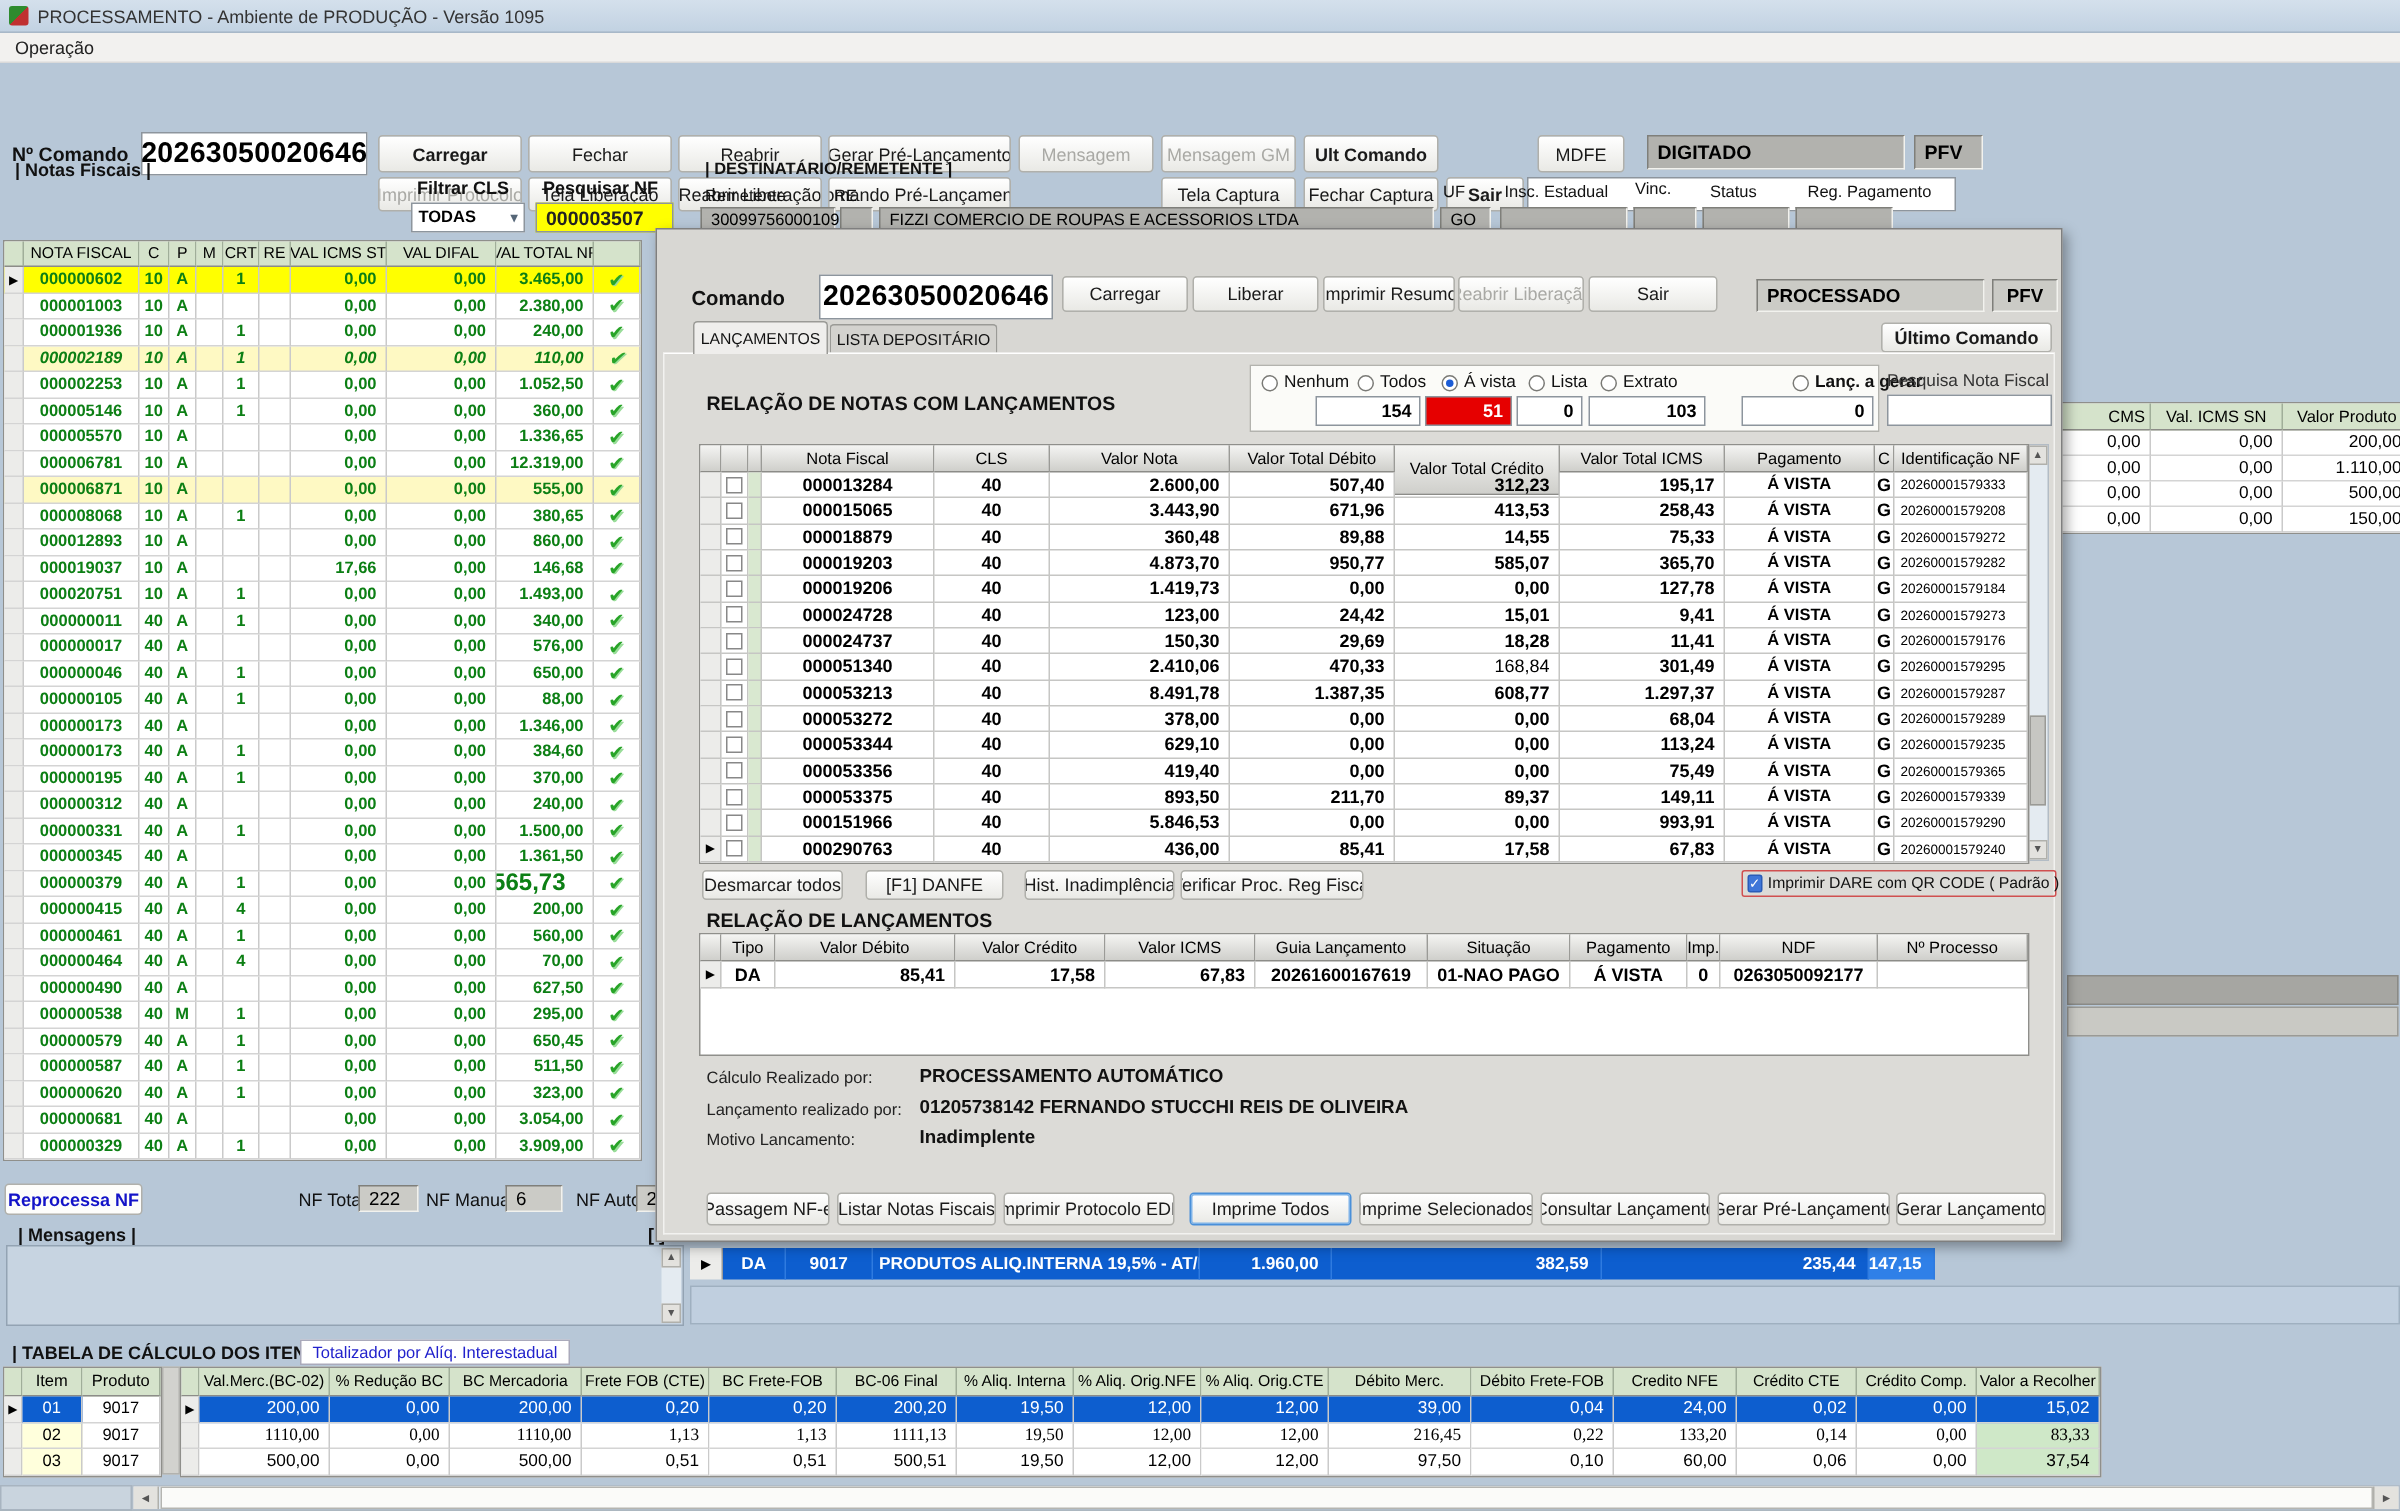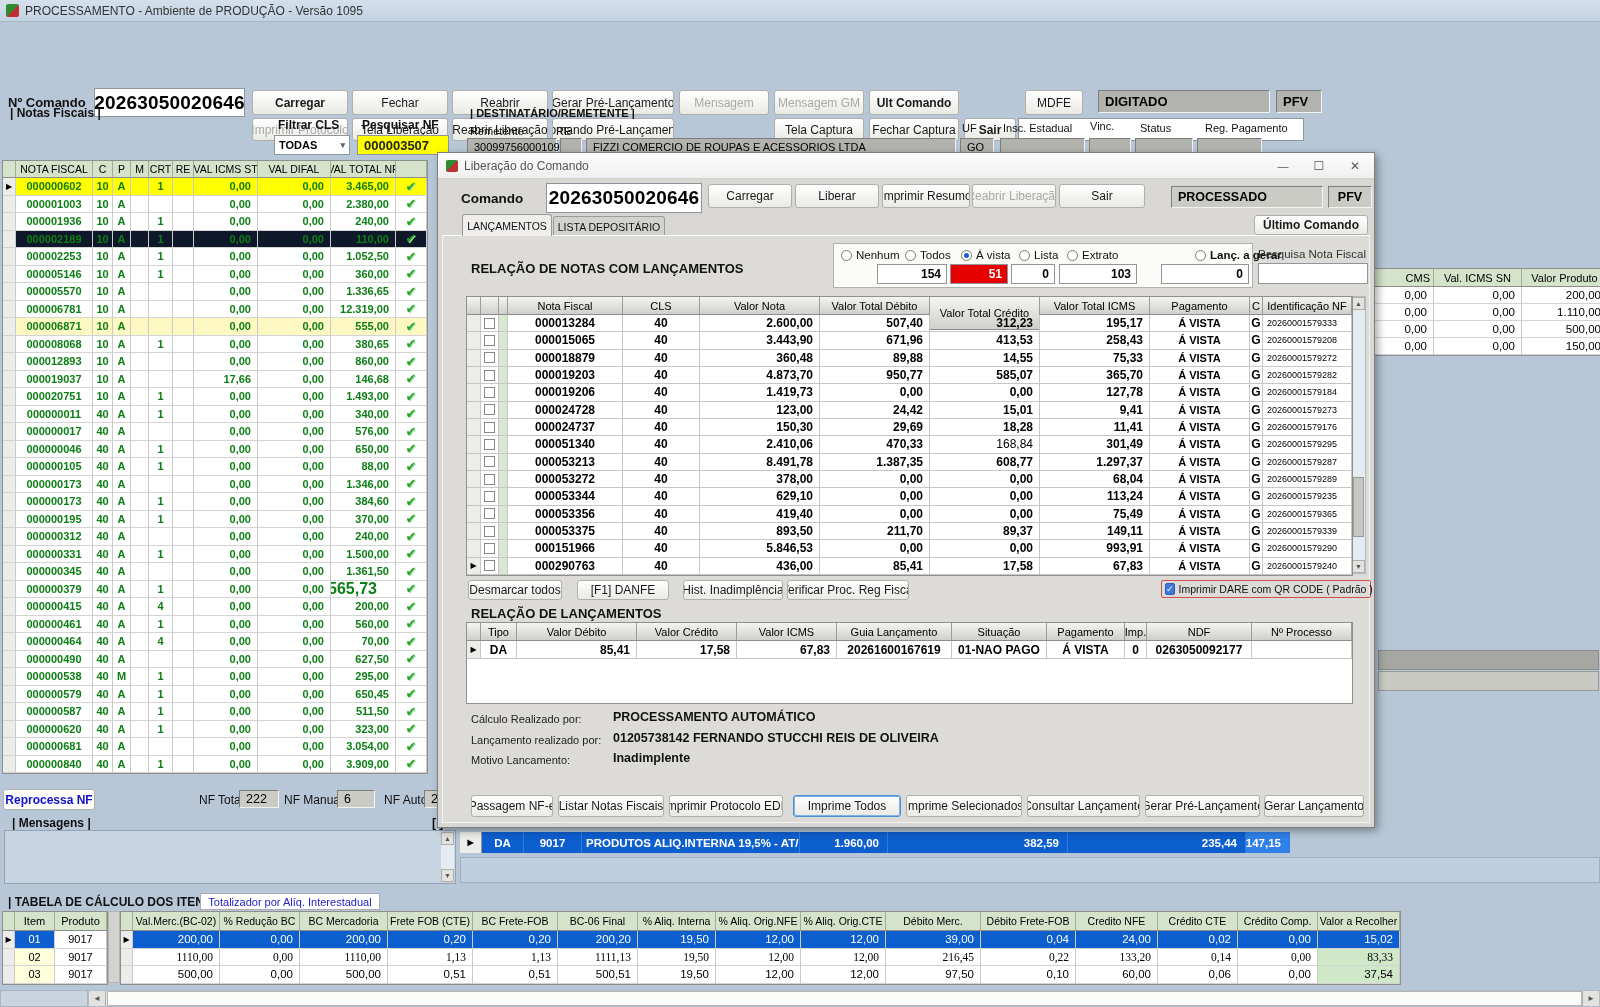--- a/index.html
+++ b/index.html
@@ -29,20 +29,23 @@
 <body>
 
 <div id="screen">
 
   <div class="abs" style="left:0;top:0;width:1600px;height:22px;background:linear-gradient(#d4e0ec,#c2d2e2);display:flex;align-items:center;padding-left:6px;gap:6px;border-bottom:1px solid #a8b8c8">
     <span style="width:13px;height:13px;display:inline-block;background:
       linear-gradient(135deg,#2e8b2e 50%,#c03030 50%);border-radius:2px"></span>
     <span class="lbl" style="position:static;color:#333">PROCESSAMENTO -  Ambiente de PRODUÇÃO  - Versão 1095</span>
   </div>
 
+  <div class="abs" style="left:0;top:22px;width:1600px;height:20px;background:#f2f1ef;border-bottom:1px solid #dadada;display:flex;align-items:center;padding-left:10px">
+    <span style="font-size:12px;color:#222">Operação</span>
+  </div>
 
   <div class="abs" style="left:0;top:42px;width:1600px;height:63px;background:#b7c7d7">
     <span class="lbl b" style="left:8px;top:53px;font-size:13px">Nº Comando</span>
     <div class="whitebox bignum" style="left:94px;top:46px;width:151px;height:29px">20263050020646</div>
     <div id="tb-row1">
         <div class="btn" style="position: absolute; left: 252px; top: 48px; width: 96px; height: 25px; font-weight: bold;">Carregar</div>
         <div class="btn" style="position: absolute; left: 352px; top: 48px; width: 96px; height: 25px;">Fechar</div>
         <div class="btn" style="position: absolute; left: 452px; top: 48px; width: 96px; height: 25px;">Reabrir</div>
         <div class="btn" style="position: absolute; left: 552px; top: 48px; width: 122px; height: 25px;">Gerar Pré-Lançamento</div>
         <div class="btn dis" style="position: absolute; left: 679px; top: 48px; width: 90px; height: 25px;">Mensagem</div>
@@ -124,21 +127,21 @@
         <div style="width: 18px; min-width: 18px; display: flex; align-items: center; overflow: hidden; white-space: nowrap; justify-content: center; padding: 0px; font-size: 11px; font-weight: bold; color: rgb(12, 127, 20); background: transparent; border-right: 1px solid rgb(202, 202, 202); border-bottom: 1px solid rgb(212, 212, 212);"></div>
         <div style="width: 24px; min-width: 24px; display: flex; align-items: center; overflow: hidden; white-space: nowrap; justify-content: center; padding: 0px; font-size: 11px; font-weight: bold; color: rgb(12, 127, 20); background: transparent; border-right: 1px solid rgb(202, 202, 202); border-bottom: 1px solid rgb(212, 212, 212);">1</div>
         <div style="width: 21px; min-width: 21px; display: flex; align-items: center; overflow: hidden; white-space: nowrap; justify-content: center; padding: 0px; font-size: 11px; font-weight: bold; color: rgb(12, 127, 20); background: transparent; border-right: 1px solid rgb(202, 202, 202); border-bottom: 1px solid rgb(212, 212, 212);"></div>
         <div style="width: 64px; min-width: 64px; display: flex; align-items: center; overflow: hidden; white-space: nowrap; justify-content: flex-end; padding: 0px 6px 0px 0px; font-size: 11px; font-weight: bold; color: rgb(12, 127, 20); background: transparent; border-right: 1px solid rgb(202, 202, 202); border-bottom: 1px solid rgb(212, 212, 212);">0,00</div>
         <div style="width: 73px; min-width: 73px; display: flex; align-items: center; overflow: hidden; white-space: nowrap; justify-content: flex-end; padding: 0px 6px 0px 0px; font-size: 11px; font-weight: bold; color: rgb(12, 127, 20); background: transparent; border-right: 1px solid rgb(202, 202, 202); border-bottom: 1px solid rgb(212, 212, 212);">0,00</div>
         <div style="width: 65px; min-width: 65px; display: flex; align-items: center; overflow: hidden; white-space: nowrap; justify-content: flex-end; padding: 0px 6px 0px 0px; font-size: 11px; font-weight: bold; color: rgb(12, 127, 20); background: transparent; border-right: 1px solid rgb(202, 202, 202); border-bottom: 1px solid rgb(212, 212, 212);">240,00</div>
         <div style="width: 31px; min-width: 31px; display: flex; align-items: center; overflow: hidden; white-space: nowrap; justify-content: center; padding: 0px; font-size: 11px; font-weight: normal; color: rgb(0, 0, 0); background: transparent; border-right: 1px solid rgb(202, 202, 202); border-bottom: 1px solid rgb(212, 212, 212);">
           <span style="color:#28a428;font-size:13px;text-shadow:1px 1px 0 #9d9">✔</span>
         </div>
       </div>
-      <div style="display: flex; height: 17.5px; background: #0f172a;">
+      <div style="display: flex; height: 17.5px; background: #fef9c3; font-style: italic;">
         <div style="width: 13px; min-width: 13px; display: flex; align-items: center; overflow: hidden; white-space: nowrap; justify-content: center; padding: 0px; font-size: 8px; font-weight: normal; color: rgb(0, 0, 0); background: rgb(236, 236, 234); border-right: 1px solid rgb(202, 202, 202); border-bottom: 1px solid rgb(212, 212, 212);"></div>
         <div style="width: 77px; min-width: 77px; display: flex; align-items: center; overflow: hidden; white-space: nowrap; justify-content: center; padding: 0px; font-size: 11px; font-weight: bold; color: rgb(12, 127, 20); background: transparent; border-right: 1px solid rgb(202, 202, 202); border-bottom: 1px solid rgb(212, 212, 212);">000002189</div>
         <div style="width: 20px; min-width: 20px; display: flex; align-items: center; overflow: hidden; white-space: nowrap; justify-content: center; padding: 0px; font-size: 11px; font-weight: bold; color: rgb(12, 127, 20); background: transparent; border-right: 1px solid rgb(202, 202, 202); border-bottom: 1px solid rgb(212, 212, 212);">10</div>
         <div style="width: 18px; min-width: 18px; display: flex; align-items: center; overflow: hidden; white-space: nowrap; justify-content: center; padding: 0px; font-size: 11px; font-weight: bold; color: rgb(12, 127, 20); background: transparent; border-right: 1px solid rgb(202, 202, 202); border-bottom: 1px solid rgb(212, 212, 212);">A</div>
         <div style="width: 18px; min-width: 18px; display: flex; align-items: center; overflow: hidden; white-space: nowrap; justify-content: center; padding: 0px; font-size: 11px; font-weight: bold; color: rgb(12, 127, 20); background: transparent; border-right: 1px solid rgb(202, 202, 202); border-bottom: 1px solid rgb(212, 212, 212);"></div>
         <div style="width: 24px; min-width: 24px; display: flex; align-items: center; overflow: hidden; white-space: nowrap; justify-content: center; padding: 0px; font-size: 11px; font-weight: bold; color: rgb(12, 127, 20); background: transparent; border-right: 1px solid rgb(202, 202, 202); border-bottom: 1px solid rgb(212, 212, 212);">1</div>
         <div style="width: 21px; min-width: 21px; display: flex; align-items: center; overflow: hidden; white-space: nowrap; justify-content: center; padding: 0px; font-size: 11px; font-weight: bold; color: rgb(12, 127, 20); background: transparent; border-right: 1px solid rgb(202, 202, 202); border-bottom: 1px solid rgb(212, 212, 212);"></div>
         <div style="width: 64px; min-width: 64px; display: flex; align-items: center; overflow: hidden; white-space: nowrap; justify-content: flex-end; padding: 0px 6px 0px 0px; font-size: 11px; font-weight: bold; color: rgb(12, 127, 20); background: transparent; border-right: 1px solid rgb(202, 202, 202); border-bottom: 1px solid rgb(212, 212, 212);">0,00</div>
         <div style="width: 73px; min-width: 73px; display: flex; align-items: center; overflow: hidden; white-space: nowrap; justify-content: flex-end; padding: 0px 6px 0px 0px; font-size: 11px; font-weight: bold; color: rgb(12, 127, 20); background: transparent; border-right: 1px solid rgb(202, 202, 202); border-bottom: 1px solid rgb(212, 212, 212);">0,00</div>
         <div style="width: 65px; min-width: 65px; display: flex; align-items: center; overflow: hidden; white-space: nowrap; justify-content: flex-end; padding: 0px 6px 0px 0px; font-size: 11px; font-weight: bold; color: rgb(12, 127, 20); background: transparent; border-right: 1px solid rgb(202, 202, 202); border-bottom: 1px solid rgb(212, 212, 212);">110,00</div>
@@ -576,21 +579,21 @@
         <div style="width: 21px; min-width: 21px; display: flex; align-items: center; overflow: hidden; white-space: nowrap; justify-content: center; padding: 0px; font-size: 11px; font-weight: bold; color: rgb(12, 127, 20); background: transparent; border-right: 1px solid rgb(202, 202, 202); border-bottom: 1px solid rgb(212, 212, 212);"></div>
         <div style="width: 64px; min-width: 64px; display: flex; align-items: center; overflow: hidden; white-space: nowrap; justify-content: flex-end; padding: 0px 6px 0px 0px; font-size: 11px; font-weight: bold; color: rgb(12, 127, 20); background: transparent; border-right: 1px solid rgb(202, 202, 202); border-bottom: 1px solid rgb(212, 212, 212);">0,00</div>
         <div style="width: 73px; min-width: 73px; display: flex; align-items: center; overflow: hidden; white-space: nowrap; justify-content: flex-end; padding: 0px 6px 0px 0px; font-size: 11px; font-weight: bold; color: rgb(12, 127, 20); background: transparent; border-right: 1px solid rgb(202, 202, 202); border-bottom: 1px solid rgb(212, 212, 212);">0,00</div>
         <div style="width: 65px; min-width: 65px; display: flex; align-items: center; overflow: hidden; white-space: nowrap; justify-content: flex-end; padding: 0px 6px 0px 0px; font-size: 11px; font-weight: bold; color: rgb(12, 127, 20); background: transparent; border-right: 1px solid rgb(202, 202, 202); border-bottom: 1px solid rgb(212, 212, 212);">3.054,00</div>
         <div style="width: 31px; min-width: 31px; display: flex; align-items: center; overflow: hidden; white-space: nowrap; justify-content: center; padding: 0px; font-size: 11px; font-weight: normal; color: rgb(0, 0, 0); background: transparent; border-right: 1px solid rgb(202, 202, 202); border-bottom: 1px solid rgb(212, 212, 212);">
           <span style="color:#28a428;font-size:13px;text-shadow:1px 1px 0 #9d9">✔</span>
         </div>
       </div>
       <div style="display: flex; height: 17.5px; background: rgb(255, 255, 255);">
         <div style="width: 13px; min-width: 13px; display: flex; align-items: center; overflow: hidden; white-space: nowrap; justify-content: center; padding: 0px; font-size: 8px; font-weight: normal; color: rgb(0, 0, 0); background: rgb(236, 236, 234); border-right: 1px solid rgb(202, 202, 202); border-bottom: 1px solid rgb(212, 212, 212);"></div>
-        <div style="width: 77px; min-width: 77px; display: flex; align-items: center; overflow: hidden; white-space: nowrap; justify-content: center; padding: 0px; font-size: 11px; font-weight: bold; color: rgb(12, 127, 20); background: transparent; border-right: 1px solid rgb(202, 202, 202); border-bottom: 1px solid rgb(212, 212, 212);">000000840</div>
+        <div style="width: 77px; min-width: 77px; display: flex; align-items: center; overflow: hidden; white-space: nowrap; justify-content: center; padding: 0px; font-size: 11px; font-weight: bold; color: rgb(12, 127, 20); background: transparent; border-right: 1px solid rgb(202, 202, 202); border-bottom: 1px solid rgb(212, 212, 212);">000000329</div>
         <div style="width: 20px; min-width: 20px; display: flex; align-items: center; overflow: hidden; white-space: nowrap; justify-content: center; padding: 0px; font-size: 11px; font-weight: bold; color: rgb(12, 127, 20); background: transparent; border-right: 1px solid rgb(202, 202, 202); border-bottom: 1px solid rgb(212, 212, 212);">40</div>
         <div style="width: 18px; min-width: 18px; display: flex; align-items: center; overflow: hidden; white-space: nowrap; justify-content: center; padding: 0px; font-size: 11px; font-weight: bold; color: rgb(12, 127, 20); background: transparent; border-right: 1px solid rgb(202, 202, 202); border-bottom: 1px solid rgb(212, 212, 212);">A</div>
         <div style="width: 18px; min-width: 18px; display: flex; align-items: center; overflow: hidden; white-space: nowrap; justify-content: center; padding: 0px; font-size: 11px; font-weight: bold; color: rgb(12, 127, 20); background: transparent; border-right: 1px solid rgb(202, 202, 202); border-bottom: 1px solid rgb(212, 212, 212);"></div>
         <div style="width: 24px; min-width: 24px; display: flex; align-items: center; overflow: hidden; white-space: nowrap; justify-content: center; padding: 0px; font-size: 11px; font-weight: bold; color: rgb(12, 127, 20); background: transparent; border-right: 1px solid rgb(202, 202, 202); border-bottom: 1px solid rgb(212, 212, 212);">1</div>
         <div style="width: 21px; min-width: 21px; display: flex; align-items: center; overflow: hidden; white-space: nowrap; justify-content: center; padding: 0px; font-size: 11px; font-weight: bold; color: rgb(12, 127, 20); background: transparent; border-right: 1px solid rgb(202, 202, 202); border-bottom: 1px solid rgb(212, 212, 212);"></div>
         <div style="width: 64px; min-width: 64px; display: flex; align-items: center; overflow: hidden; white-space: nowrap; justify-content: flex-end; padding: 0px 6px 0px 0px; font-size: 11px; font-weight: bold; color: rgb(12, 127, 20); background: transparent; border-right: 1px solid rgb(202, 202, 202); border-bottom: 1px solid rgb(212, 212, 212);">0,00</div>
         <div style="width: 73px; min-width: 73px; display: flex; align-items: center; overflow: hidden; white-space: nowrap; justify-content: flex-end; padding: 0px 6px 0px 0px; font-size: 11px; font-weight: bold; color: rgb(12, 127, 20); background: transparent; border-right: 1px solid rgb(202, 202, 202); border-bottom: 1px solid rgb(212, 212, 212);">0,00</div>
         <div style="width: 65px; min-width: 65px; display: flex; align-items: center; overflow: hidden; white-space: nowrap; justify-content: flex-end; padding: 0px 6px 0px 0px; font-size: 11px; font-weight: bold; color: rgb(12, 127, 20); background: transparent; border-right: 1px solid rgb(202, 202, 202); border-bottom: 1px solid rgb(212, 212, 212);">3.909,00</div>
         <div style="width: 31px; min-width: 31px; display: flex; align-items: center; overflow: hidden; white-space: nowrap; justify-content: center; padding: 0px; font-size: 11px; font-weight: normal; color: rgb(0, 0, 0); background: transparent; border-right: 1px solid rgb(202, 202, 202); border-bottom: 1px solid rgb(212, 212, 212);">
           <span style="color:#28a428;font-size:13px;text-shadow:1px 1px 0 #9d9">✔</span>
@@ -672,28 +675,20 @@
       <div style="width: 42px; min-width: 42px; height: 21px; display: flex; align-items: center; justify-content: center; padding: 0px; background: rgb(13, 94, 207); color: rgb(255, 255, 255); font-size: 11.5px; font-weight: bold; border-right: 1px solid rgb(47, 123, 224); white-space: nowrap; overflow: hidden;">DA</div>
       <div style="width: 58px; min-width: 58px; height: 21px; display: flex; align-items: center; justify-content: center; padding: 0px; background: rgb(13, 94, 207); color: rgb(255, 255, 255); font-size: 11.5px; font-weight: bold; border-right: 1px solid rgb(47, 123, 224); white-space: nowrap; overflow: hidden;">9017</div>
       <div style="width: 218px; min-width: 218px; height: 21px; display: flex; align-items: center; justify-content: flex-start; padding: 0px 0px 0px 4px; background: rgb(13, 94, 207); color: rgb(255, 255, 255); font-size: 11.5px; font-weight: bold; border-right: 1px solid rgb(47, 123, 224); white-space: nowrap; overflow: hidden;">PRODUTOS ALIQ.INTERNA 19,5% - AT/DIFAL</div>
       <div style="width: 88px; min-width: 88px; height: 21px; display: flex; align-items: center; justify-content: flex-end; padding: 0px 8px 0px 0px; background: rgb(13, 94, 207); color: rgb(255, 255, 255); font-size: 11.5px; font-weight: bold; border-right: 1px solid rgb(47, 123, 224); white-space: nowrap; overflow: hidden;">1.960,00</div>
       <div style="width: 180px; min-width: 180px; height: 21px; display: flex; align-items: center; justify-content: flex-end; padding: 0px 8px 0px 0px; background: rgb(13, 94, 207); color: rgb(255, 255, 255); font-size: 11.5px; font-weight: bold; border-right: 1px solid rgb(47, 123, 224); white-space: nowrap; overflow: hidden;">382,59</div>
       <div style="width: 178px; min-width: 178px; height: 21px; display: flex; align-items: center; justify-content: flex-end; padding: 0px 8px 0px 0px; background: rgb(13, 94, 207); color: rgb(255, 255, 255); font-size: 11.5px; font-weight: bold; border-right: 1px solid rgb(47, 123, 224); white-space: nowrap; overflow: hidden;">235,44</div>
       <div style="width: 44px; min-width: 44px; height: 21px; display: flex; align-items: center; justify-content: flex-end; padding: 0px 8px 0px 0px; background: rgb(47, 128, 232); color: rgb(255, 255, 255); font-size: 11.5px; font-weight: bold; border-right: 1px solid rgb(47, 123, 224); white-space: nowrap; overflow: hidden;">147,15</div>
     </div>
 
   <div class="abs" style="left:437px;top:152px;width:938px;height:676px;background:#d8d7d3;border:1px solid #7f7f7f;box-shadow:3px 3px 8px rgba(0,0,0,.35)">
-    <div class="abs" style="left:0;top:0;width:936px;height:26px;background:linear-gradient(#fdfdfd,#f0efee);border-bottom:1px solid #d0d0cc;display:flex;align-items:center;padding-left:8px;gap:6px">
-      <span style="width:12px;height:12px;background:linear-gradient(135deg,#2e8b2e 50%,#c03030 50%);border-radius:2px"></span>
-      <span style="font-size:12px;color:#555">Liberação do Comando</span>
-      <span style="flex:1"></span>
-      <span style="width:30px;text-align:center;color:#555;font-size:11px">—</span>
-      <span style="width:30px;text-align:center;color:#555;font-size:12px">☐</span>
-      <span style="width:30px;text-align:center;color:#555;font-size:12px;margin-right:4px">✕</span>
-    </div>
     <span class="lbl b" style="left:23px;top:38px;font-size:13.5px">Comando</span>
     <div class="whitebox bignum" style="left:108px;top:30px;width:156px;height:30px">20263050020646</div>
     <div id="dlg-top-buttons">
         <div class="btn" style="position: absolute; left: 270px; top: 31px; width: 84px; height: 24px;">Carregar</div>
         <div class="btn" style="position: absolute; left: 357px; top: 31px; width: 84px; height: 24px;">Liberar</div>
         <div class="btn" style="position: absolute; left: 444px; top: 31px; width: 88px; height: 24px;">Imprimir Resumo</div>
         <div class="btn dis" style="position: absolute; left: 534px; top: 31px; width: 84px; height: 24px;">Reabrir Liberação</div>
         <div class="btn" style="position: absolute; left: 621px; top: 31px; width: 86px; height: 24px;">Sair</div>
       </div>
     <div class="ltgraybox sunk" style="left:733px;top:33px;width:152px;height:22px">PROCESSADO</div>

